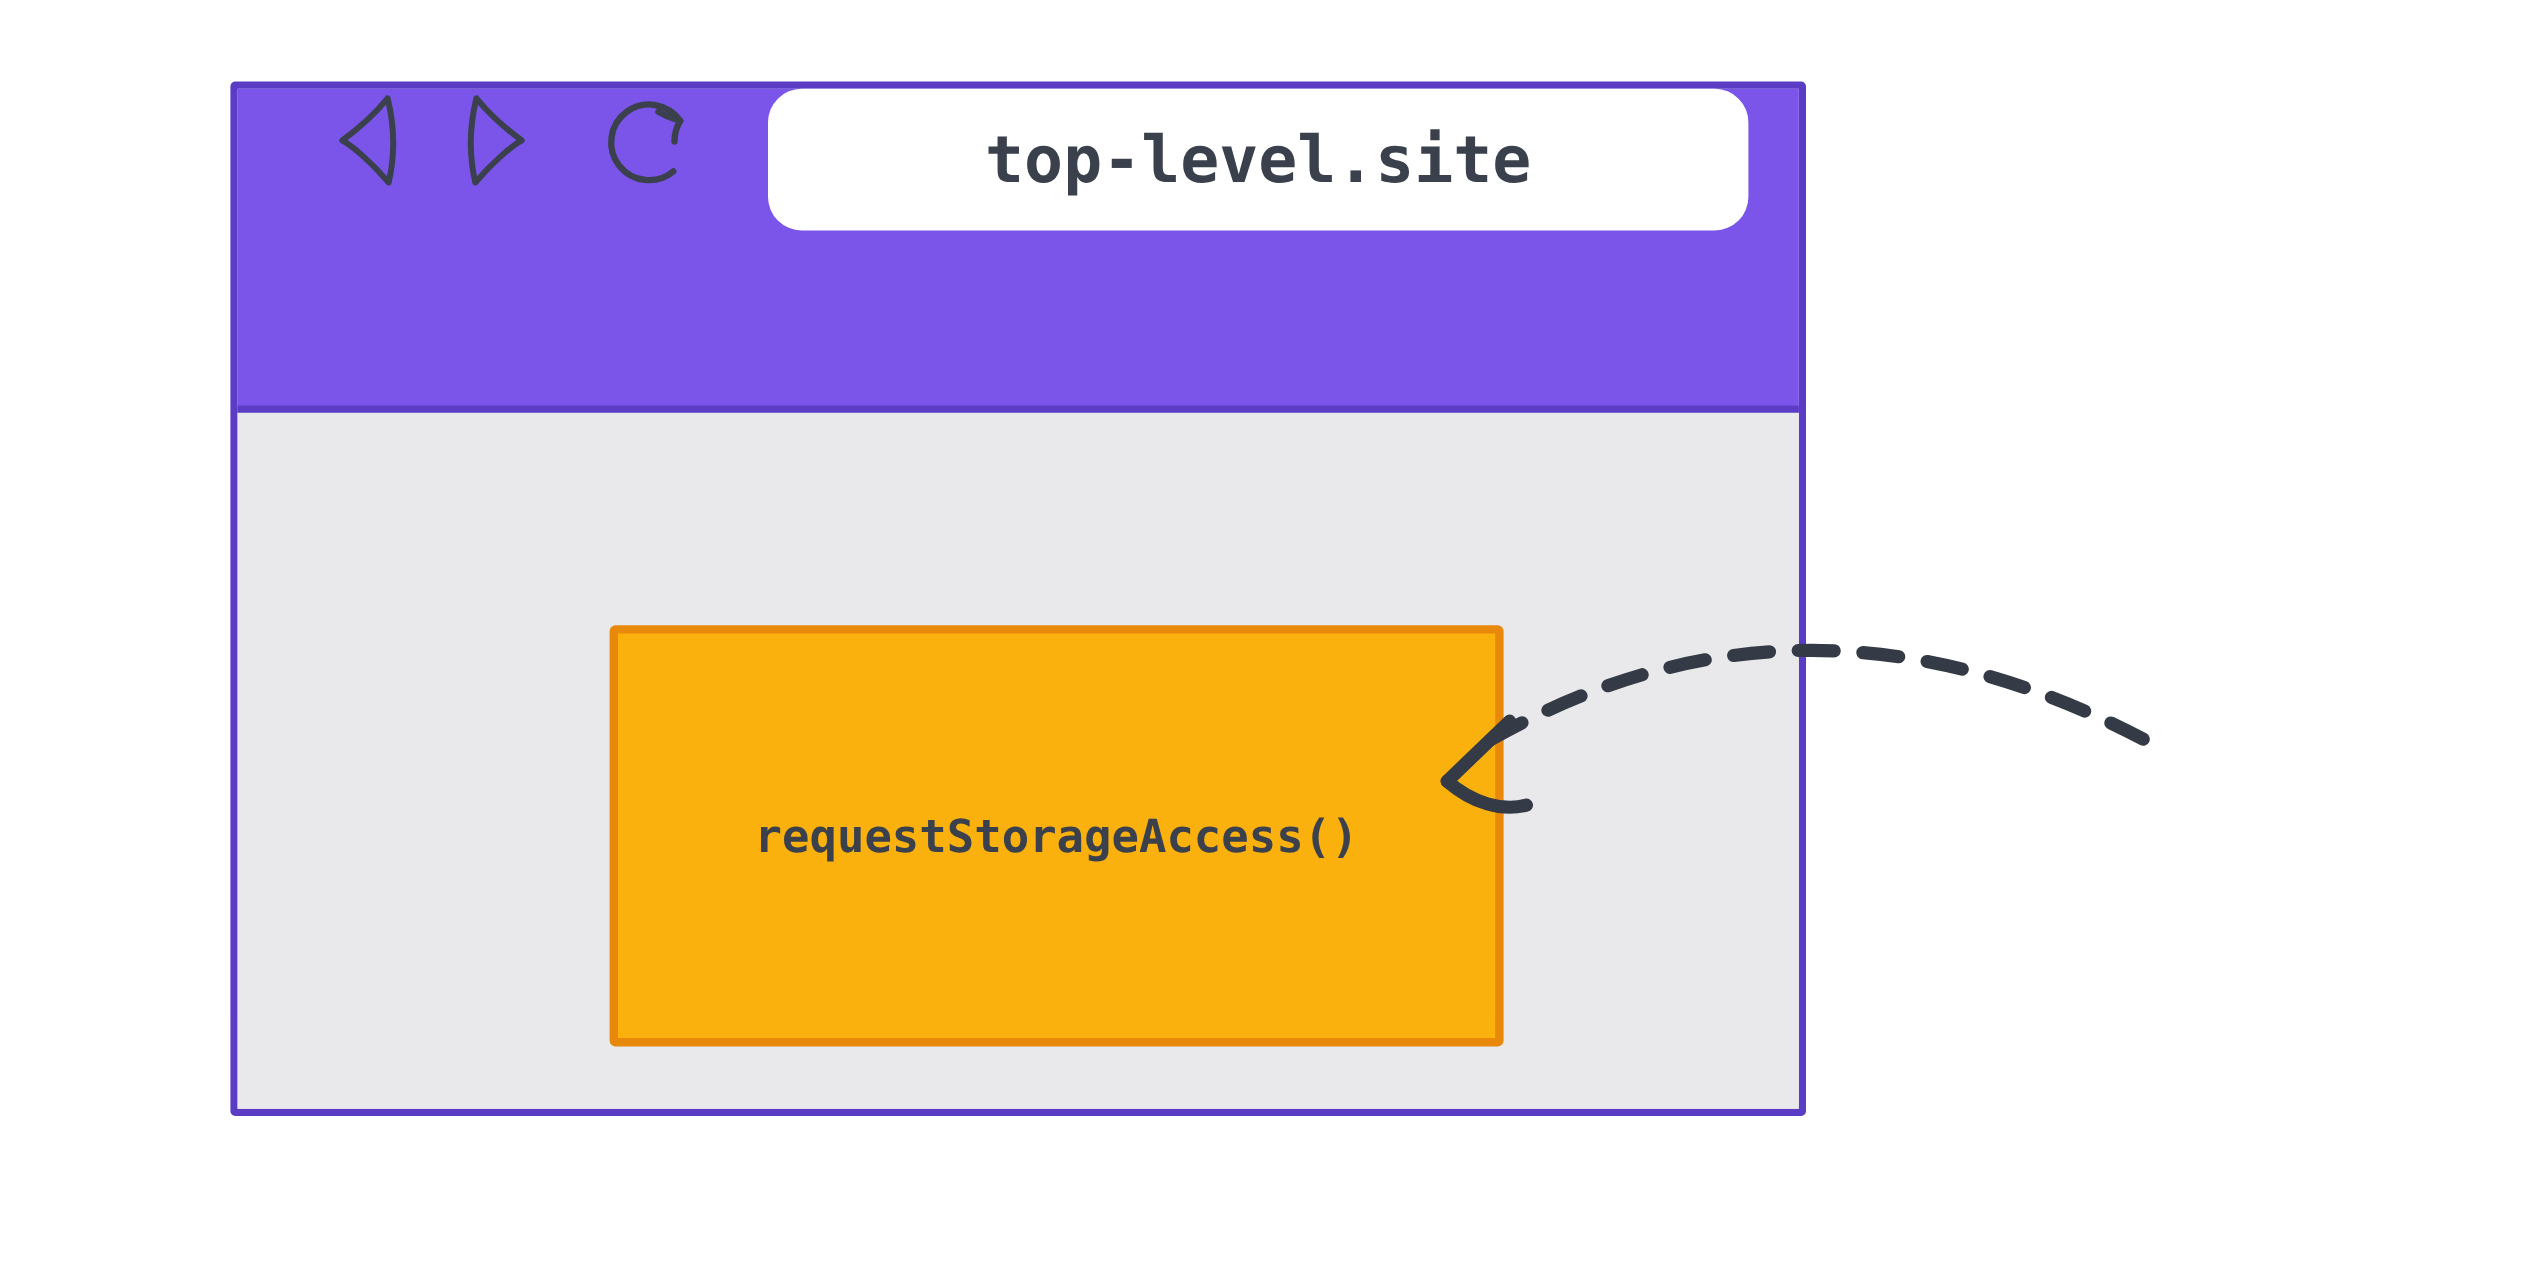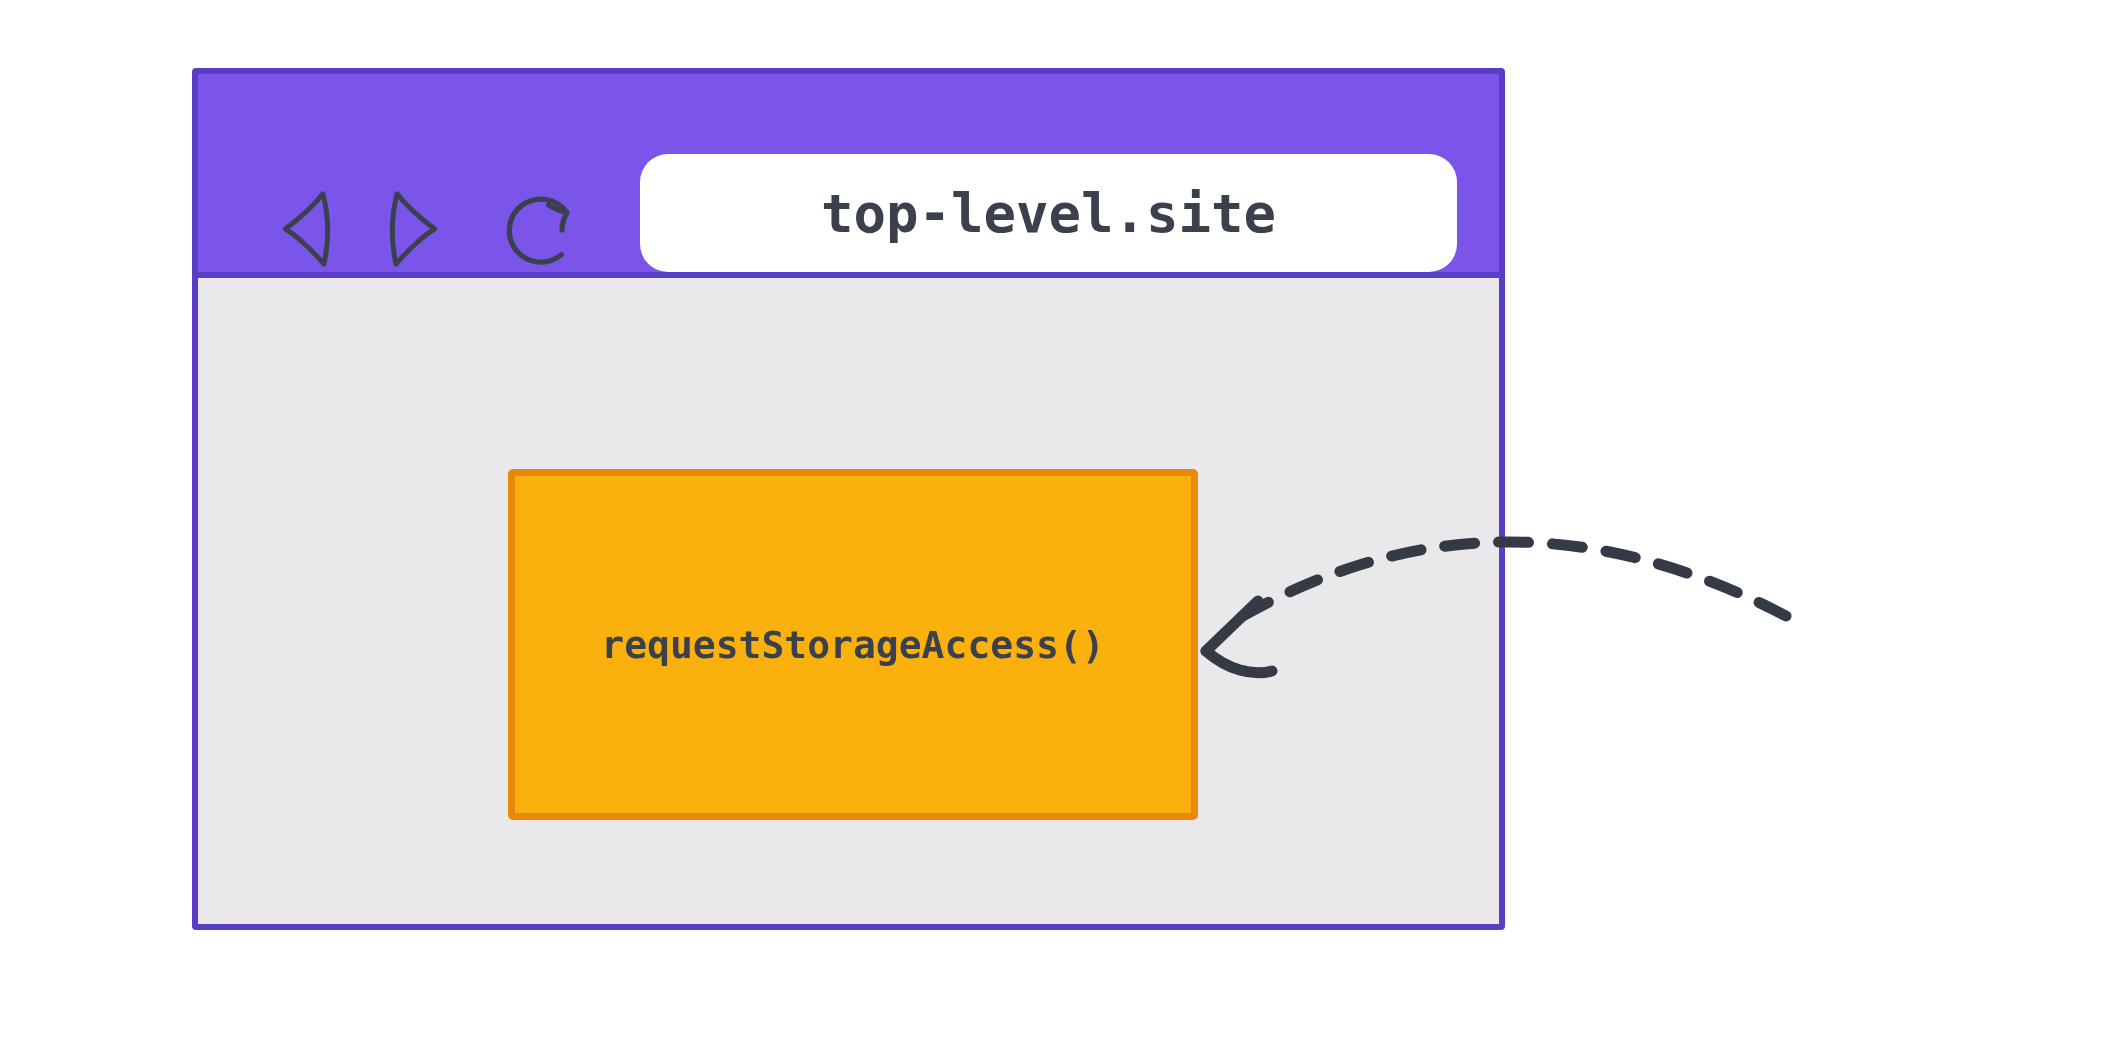--- a/index.html
+++ b/index.html
@@ -24,25 +24,25 @@
     height: 862px;
     box-sizing: border-box;
     border: 6px solid #5b3cc4;
     border-radius: 4px;
     background: #e9e8ea;
     display: flex;
     flex-direction: column;
   }
   .titlebar {
     box-sizing: border-box;
-    height: 204px;
+    height: 270px;
     background: #7b54e9;
     border-bottom: 6px solid #5b3cc4;
     display: flex;
-    align-items: flex-end;
+    align-items: flex-start;
     padding-left: 80px;
     padding-right: 42px;
   }
   .nav-icons {
     display: flex;
     align-items: center;
     gap: 56px;
     flex: 0 0 auto;
   }
   .nav-btn {
@@ -76,22 +76,22 @@
   }
   .viewport {
     position: relative;
     flex: 1 1 auto;
     background: #e9e8ea;
   }
   
   .embedded-box {
     position: absolute;
     left: 310px;
-    top: 191px;
-    width: 690px;
+    top: 177px;
+    width: 745px;
     height: 351px;
     box-sizing: border-box;
     background: #fbb10d;
     border: 7px solid #e9890c;
     border-radius: 5px;
     display: flex;
     align-items: center;
     justify-content: center;
     cursor: pointer;
   }

